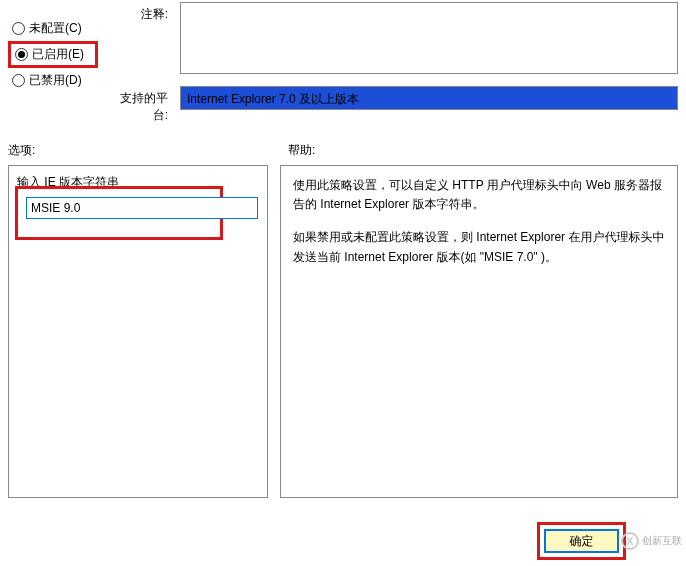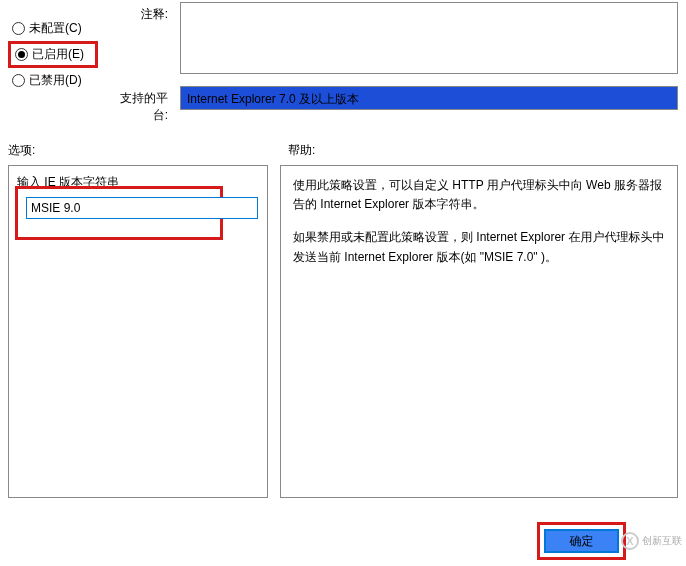--- a/index.html
+++ b/index.html
@@ -122,21 +122,21 @@
       bottom: 6px;
       right: 60px;
       display: flex;
       gap: 12px;
       align-items: center;
     }
     .btn {
       width: 75px;
       height: 24px;
       border: 1px solid #888;
-      background: #3b82f6;
+      background: #fef9c3;
       cursor: pointer;
       display: flex;
       align-items: center;
       justify-content: center;
     }
     .btn-ok {
       border: 2px solid #0078d7;
     }
     .btn-ok-wrap {
       border: 3px solid #d61919;

